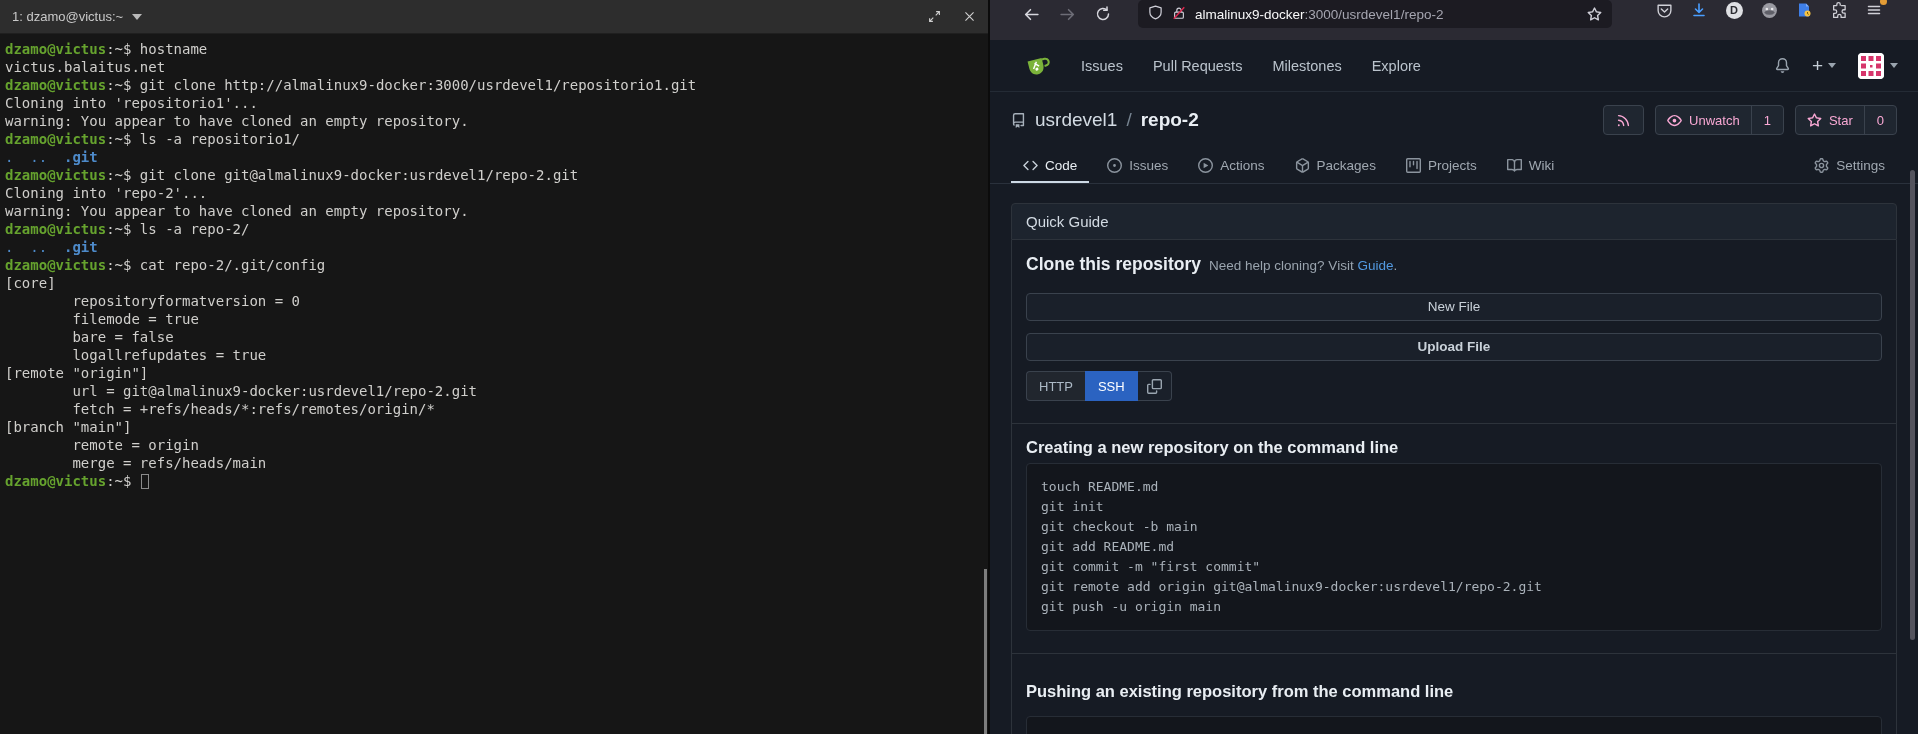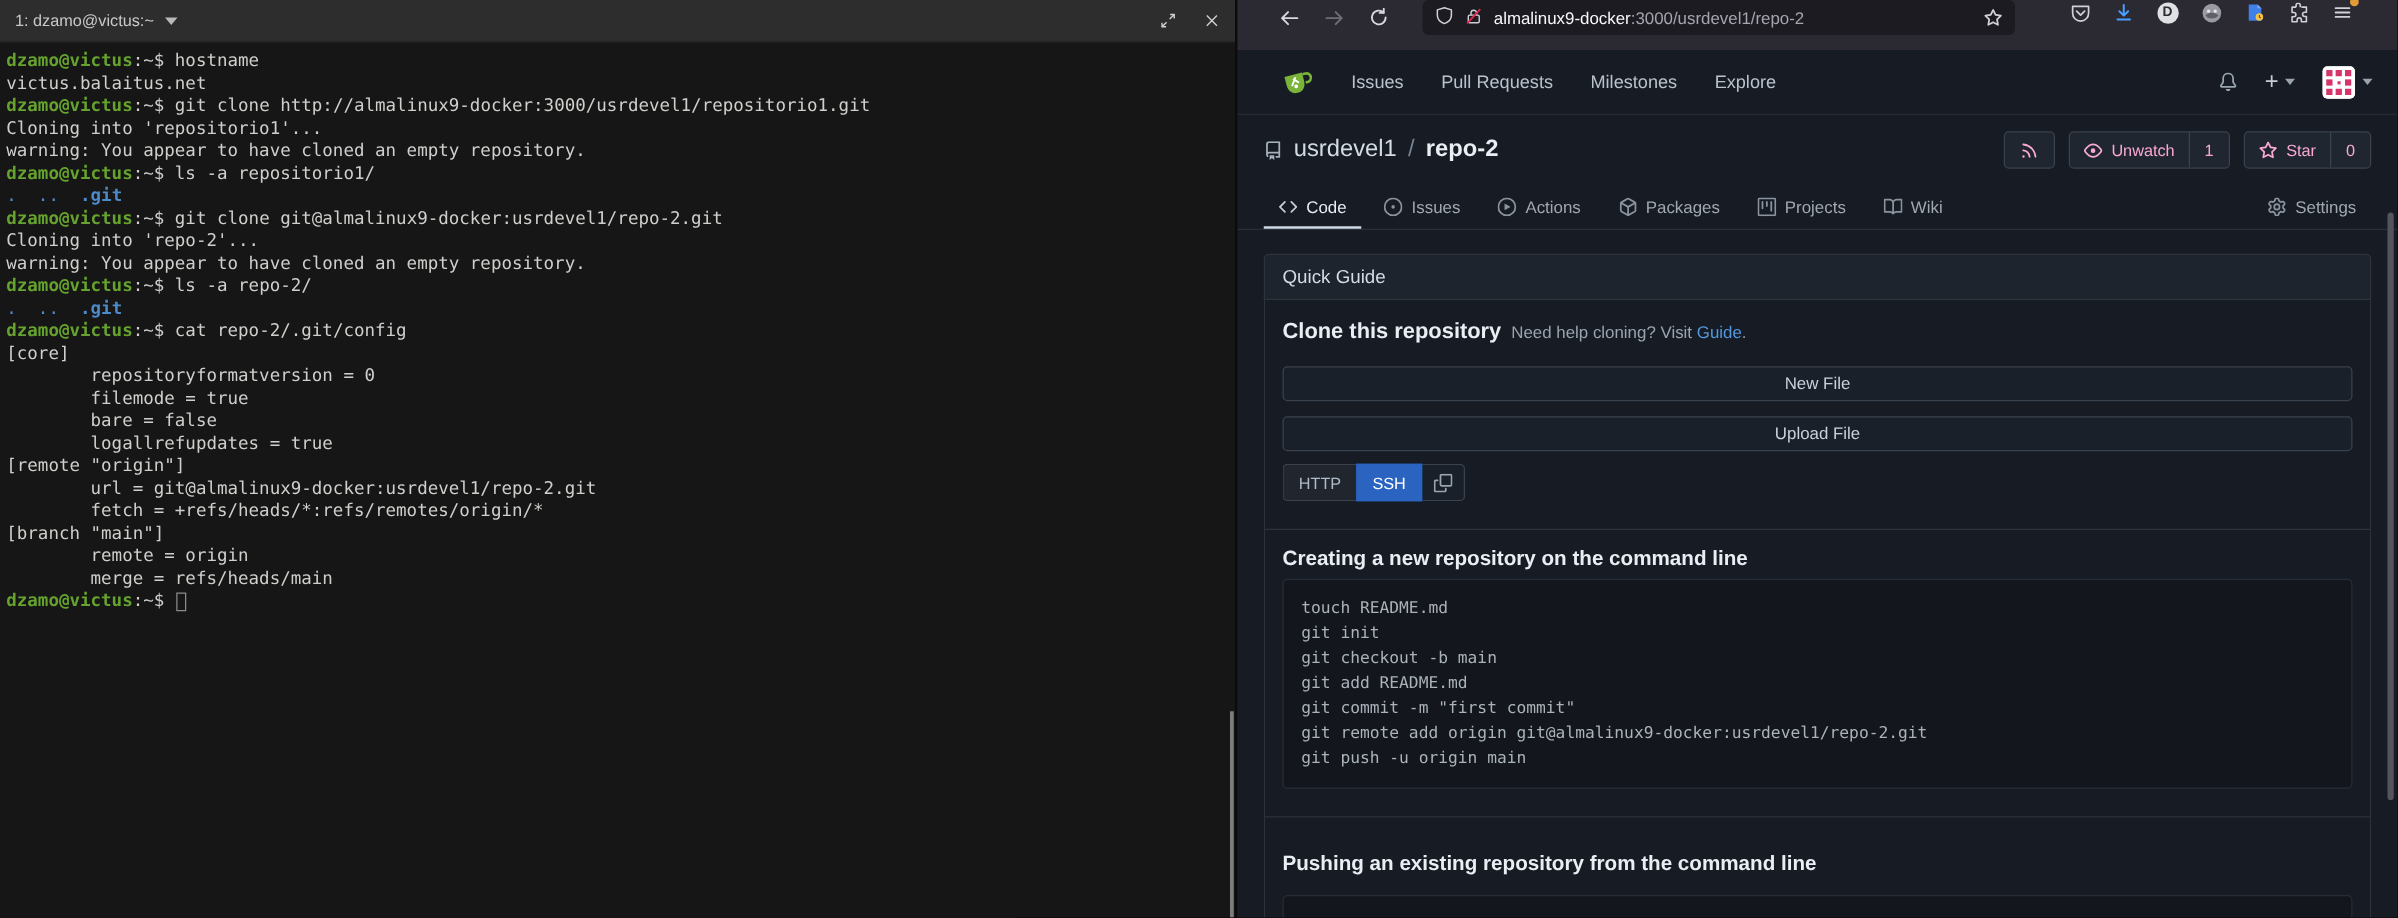--- a/index.html
+++ b/index.html
@@ -90,21 +90,21 @@
                display:flex; align-items:center; padding:0 14px; color:#d3dbe3; font-size:15px; }
   .qg-body { border:1px solid #2d333b; border-top:none; border-radius:0 0 4px 4px;
              padding:14px 14px 0 14px; height:560px; }
   .clone-head { display:flex; align-items:baseline; gap:8px; }
   .clone-head h2 { color:#e9eef3; font-size:17.5px; font-weight:bold; }
   .clone-help { color:#9aa4ae; font-size:13.5px; }
   .clone-help a { color:#5299e0; text-decoration:none; }
   .wide-btn { display:block; width:100%; height:28px; margin-top:18px; background:#1a202a;
               border:1px solid #3a424d; border-radius:4px; color:#c9d1d9; font-size:13.5px;
               text-align:center; line-height:26px; cursor:pointer; }
-  .wide-btn + .wide-btn { margin-top:12px; }
+  .wide-btn + .wide-btn { margin-top:12px;font-weight:bold; }
   .clonerow { margin-top:10px; height:30px; display:flex; }
   .proto-btn { height:30px; padding:0 12px; font-size:13px; display:flex; align-items:center;
                border:1px solid #3a424d; cursor:pointer; }
   .proto-http { background:#21262e; color:#adbac7; border-radius:4px 0 0 4px; border-right:none; }
   .proto-ssh { background:#2b63c1; color:#fff; border-color:#2b63c1; }
   .clone-input { flex:1; height:30px; background:#141821; border:1px solid #3a424d; border-left:none;
                  color:#9aa5b0; font-size:13.5px; padding:0 11px; outline:none; }
   .copy-btn { width:34px; height:30px; background:#1a202a; border:1px solid #3a424d; border-left:none;
               border-radius:0 4px 4px 0; display:flex; align-items:center; justify-content:center;
               color:#9aa5b0; cursor:pointer; }

